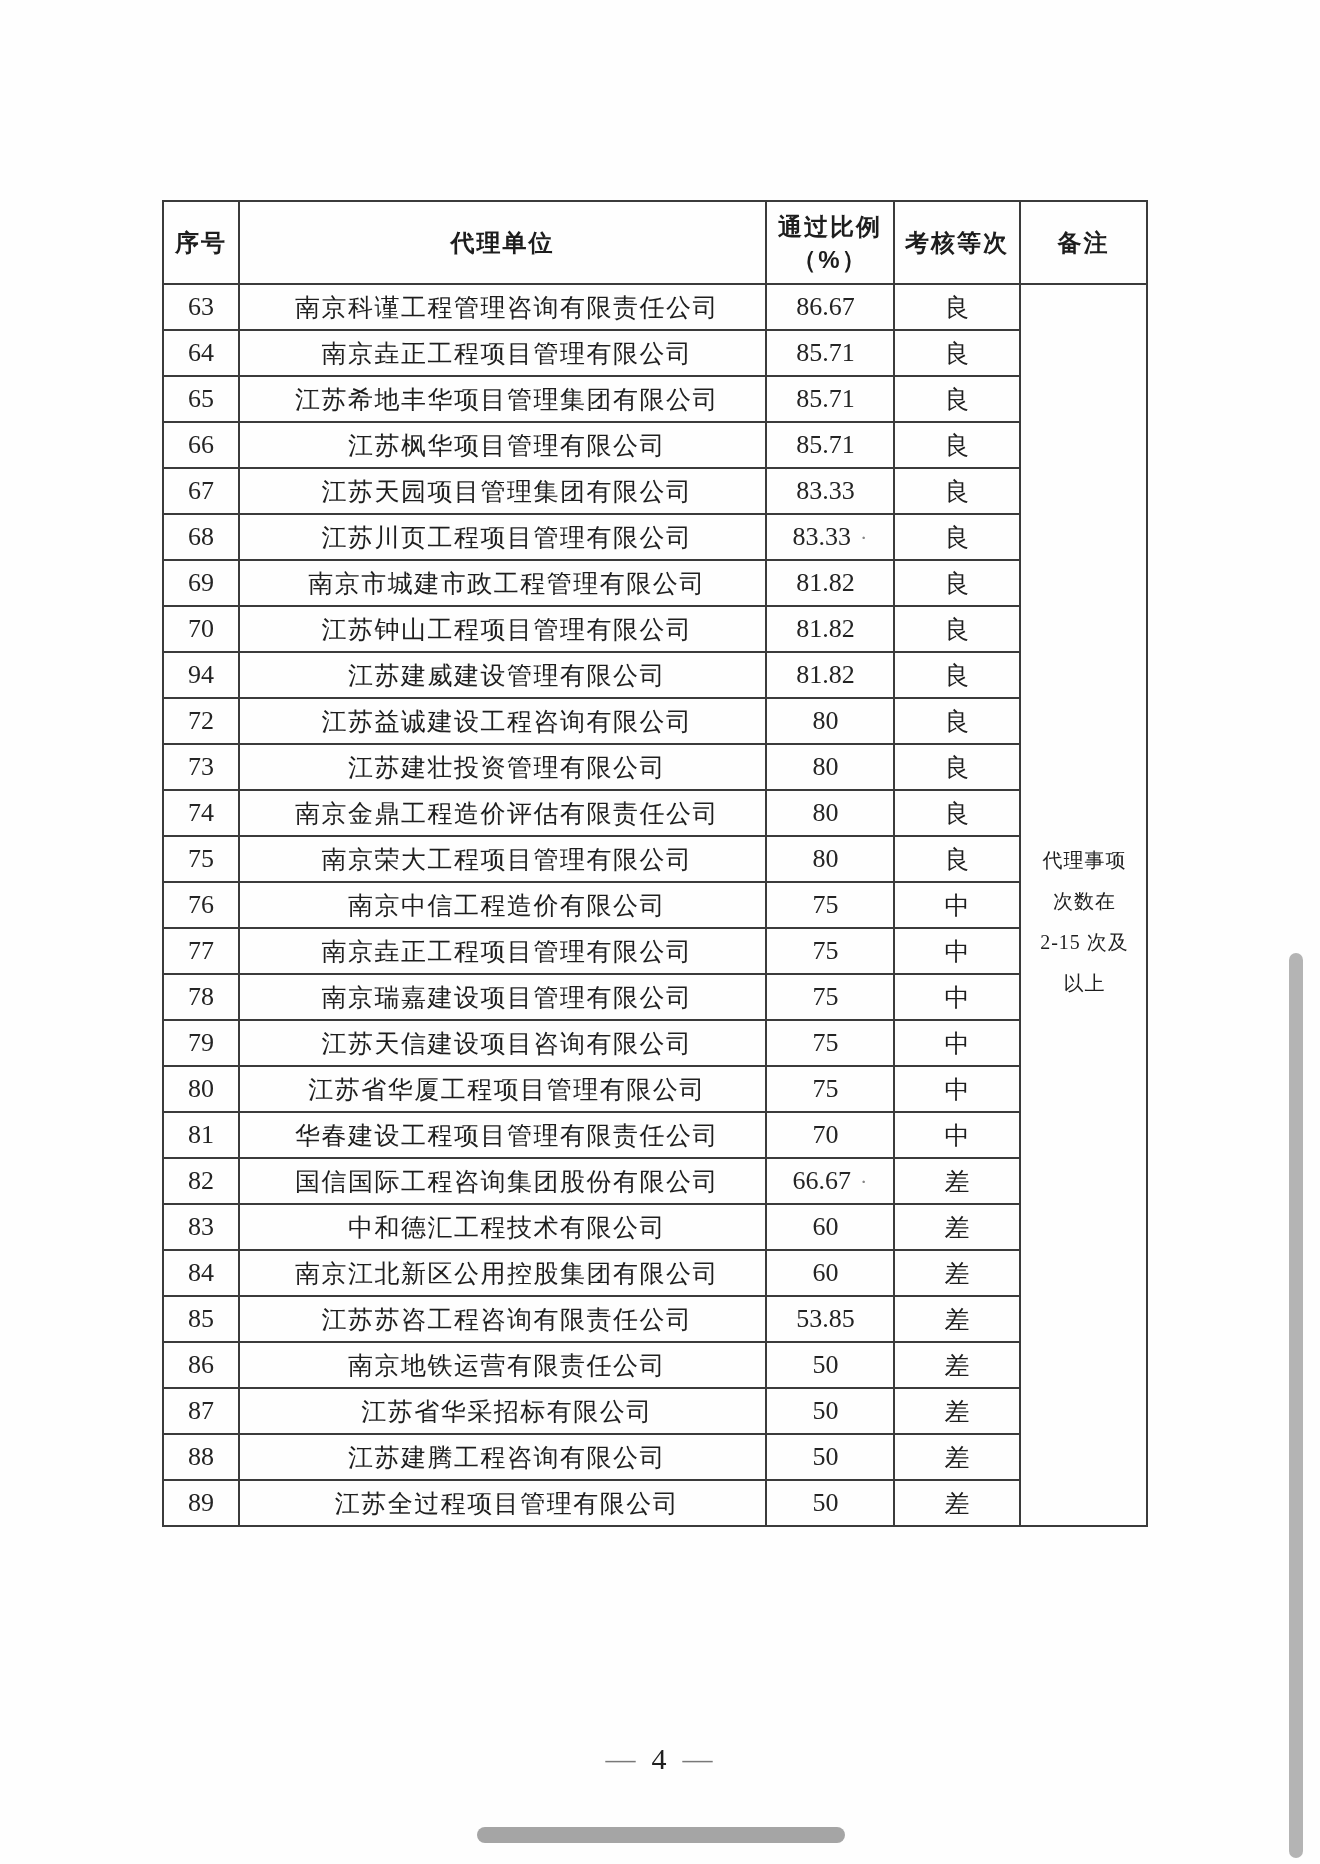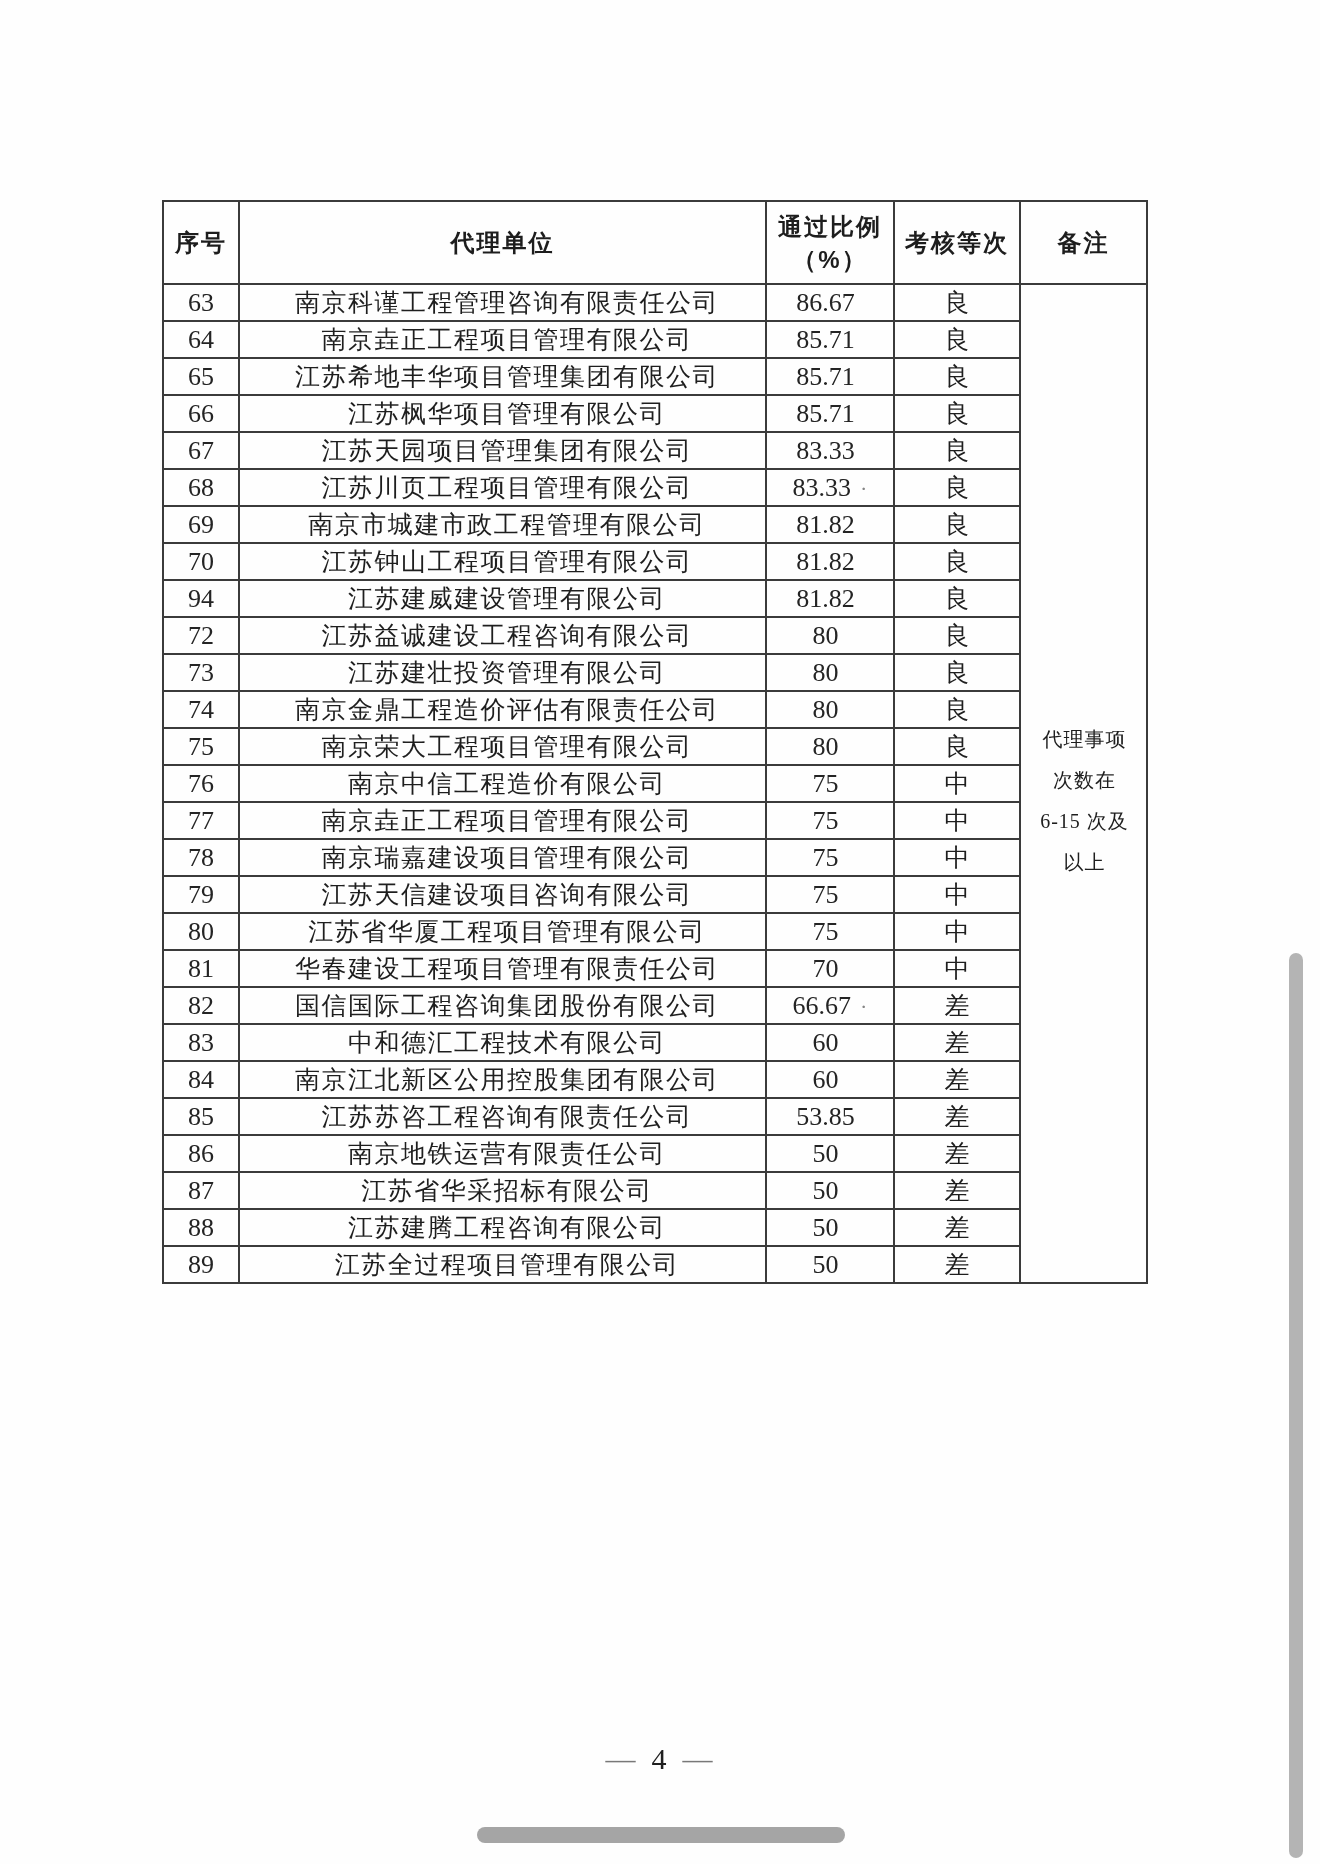--- a/index.html
+++ b/index.html
@@ -26,21 +26,21 @@
   thead tr { height: 83px; }
   .doc-table th {
     font-family: "Liberation Sans", "DejaVu Sans", sans-serif;
     font-weight: bold;
     font-size: 24px;
     letter-spacing: 2px;
     text-align: center;
     color: #1d1d1d;
     line-height: 33px;
   }
-  tr.body-row { height: 37px; }
+  tr.body-row { height: 46px; }
   td.c-no {
     text-align: center;
     font-size: 26px;
     color: #242424;
   }
   td.c-company {
     text-align: center;
     padding-left: 9px;
     font-size: 25px;
     letter-spacing: 1.5px;
@@ -123,21 +123,21 @@
         <td class="c-no">63</td>
         <td class="c-company">南京科谨工程管理咨询有限责任公司</td>
         <td class="c-ratio">
           <span>86.67</span><span class="dot"></span>
         </td>
         <td class="c-grade">良</td>
         <td class="c-remark" rowspan="27">
           <div class="remark-box">
             <div>代理事项</div>
             <div>次数在</div>
-            <div>6-15 次及</div>
+            <div>2-15 次及</div>
             <div>以上</div>
           </div>
         </td>
       </tr>
     <tr class="body-row">
       <td class="c-no">64</td>
       <td class="c-company">南京垚正工程项目管理有限公司</td>
       <td class="c-ratio">
         <span>85.71</span><span class="dot"></span>
       </td>

